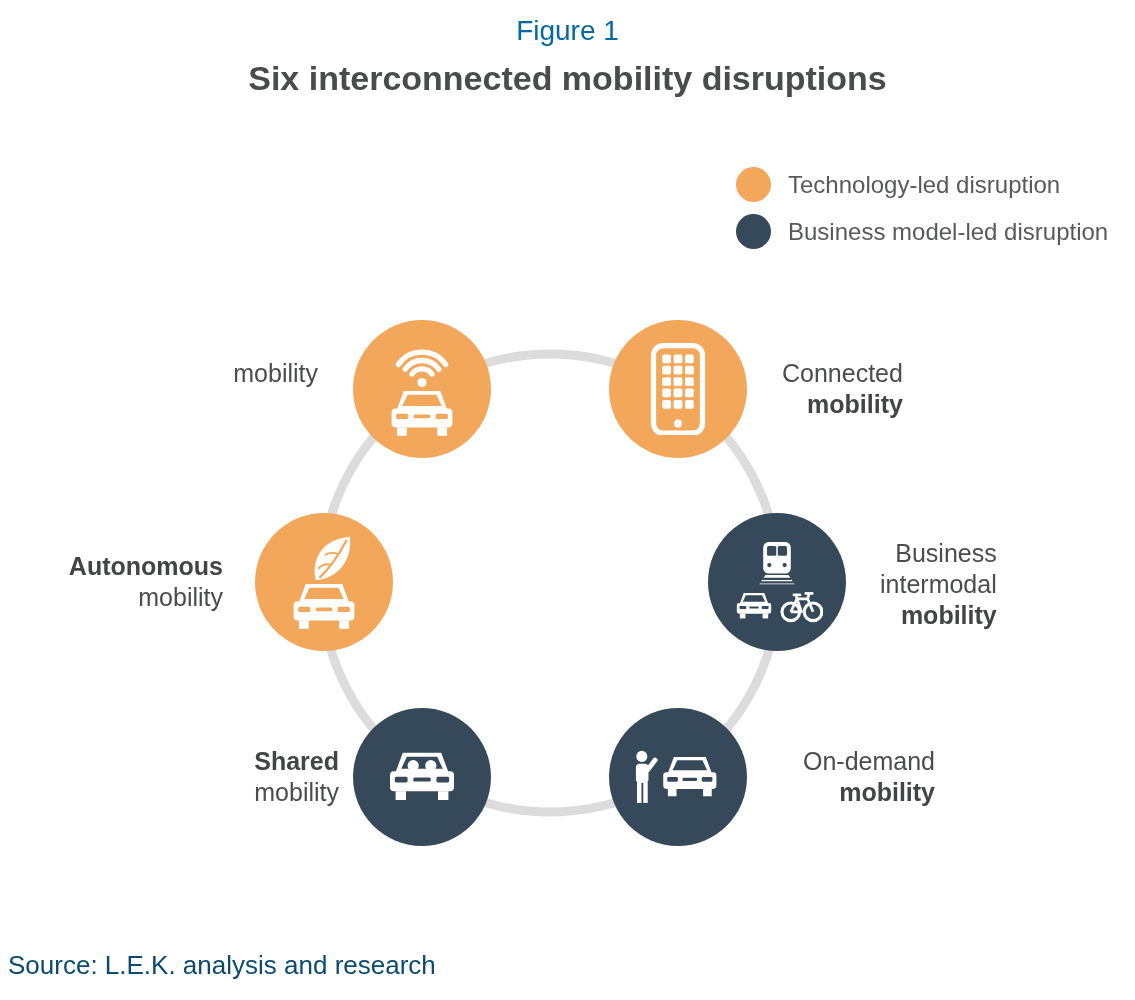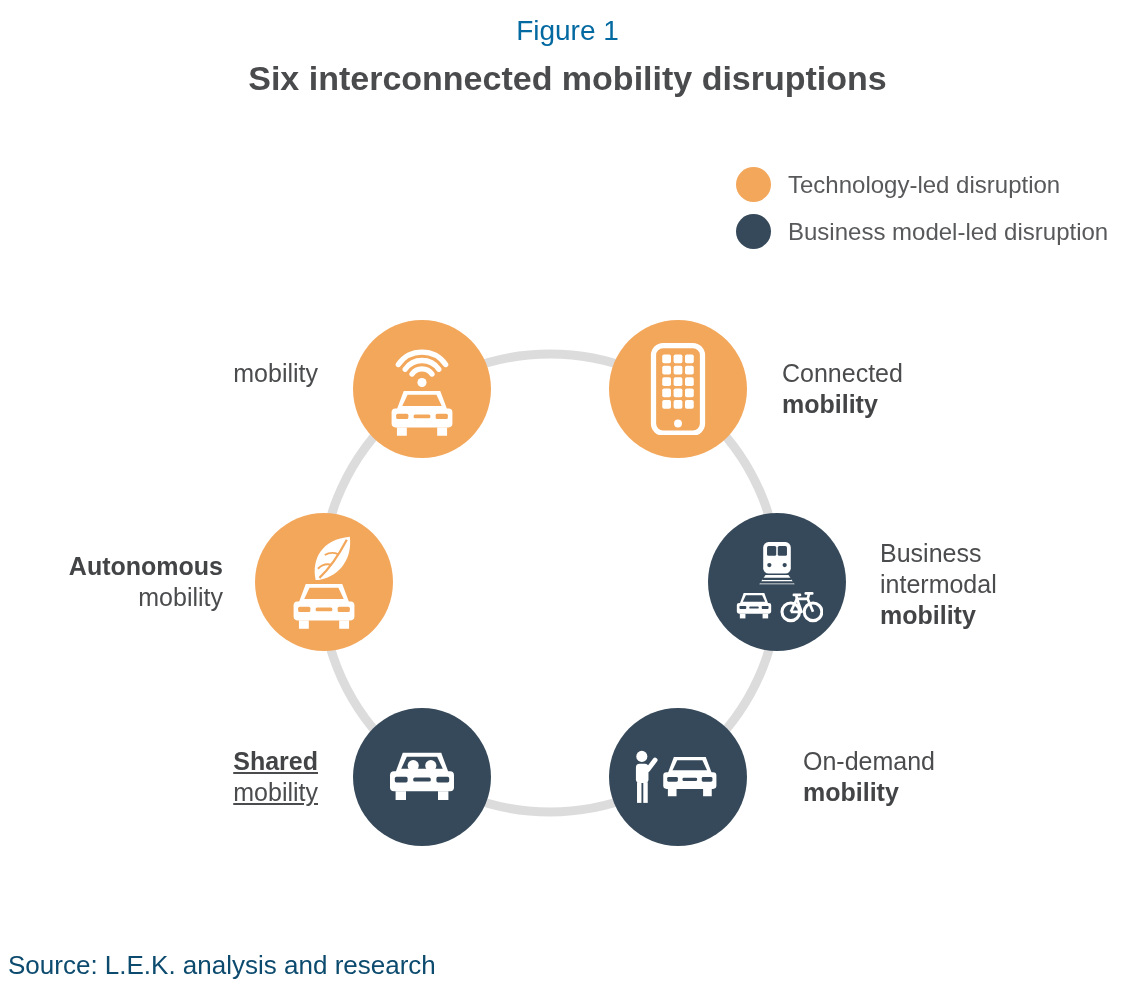--- a/index.html
+++ b/index.html
@@ -22,21 +22,21 @@
   .ring{position:absolute;left:0;top:0;}
   
   .node{position:absolute;width:138px;height:138px;border-radius:50%;
         display:flex;align-items:center;justify-content:center;z-index:2;}
   .node--tech{--bg:#f3a75b;background:var(--bg);}
   .node--biz{--bg:#36495a;background:var(--bg);}
   .node svg{display:block;}
   
   .nlabel{position:absolute;font-size:25px;line-height:31px;color:#4b4c4e;z-index:3;}
   .nlabel.left{text-align:right;}
-  .nlabel.right{text-align:left;}
+  .nlabel.right{text-align:right;}
   .nlabel .b{font-weight:700;color:#434446;}
   
   .source{position:absolute;left:8px;top:950px;font-size:26px;color:#0c4a6e;}
 </style>
 </head>
 <body>
 
 <svg width="0" height="0" style="position:absolute" aria-hidden="true">
   <defs>
     <symbol id="car-front" viewBox="0 0 100 62">
@@ -156,21 +156,21 @@
 
   <div class="node node--biz" style="left:353px;top:708px;">
     <svg viewBox="0 0 100 62" style="width:80px">
       <use href="#car-front" x="0" y="0" width="100" height="62"></use>
       <circle cx="39" cy="17" r="7" fill="#fff"></circle>
       <circle cx="61" cy="17" r="7" fill="#fff"></circle>
       <rect x="30" y="23" width="18" height="6" rx="3" fill="#fff"></rect>
       <rect x="52" y="23" width="18" height="6" rx="3" fill="#fff"></rect>
     </svg>
   </div>
-  <div class="nlabel left" style="right:817px;top:746px;text-decoration:underline;">
+  <div class="nlabel left" style="right:796px;top:746px;">
     <div><span class="b">Shared</span></div>
     <div><span>mobility</span></div>
   </div>
 
   <div class="node node--biz" style="left:609px;top:708px;">
     <svg viewBox="0 0 130 76" style="width:96px">
       <circle cx="16" cy="10" r="7.5" fill="#fff"></circle>
       <rect x="8" y="20" width="17" height="26" rx="5" fill="#fff"></rect>
       <path d="M24,28 L34,15" stroke="#fff" stroke-width="6.5" stroke-linecap="round"></path>
       <rect x="9.5" y="45" width="6" height="28" fill="#fff"></rect>

